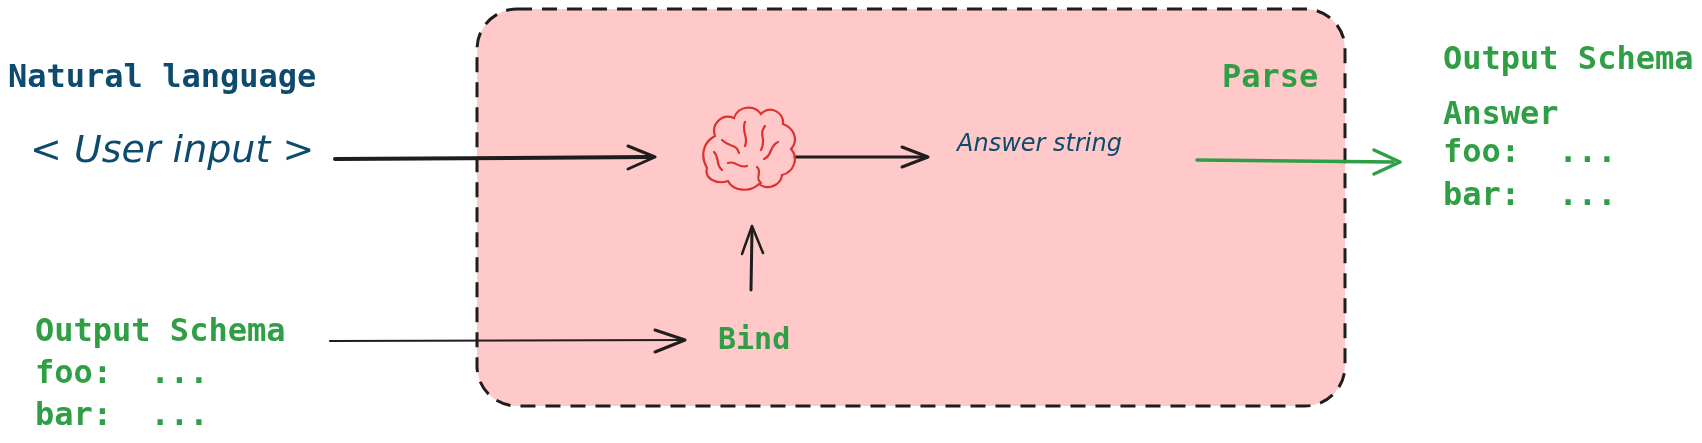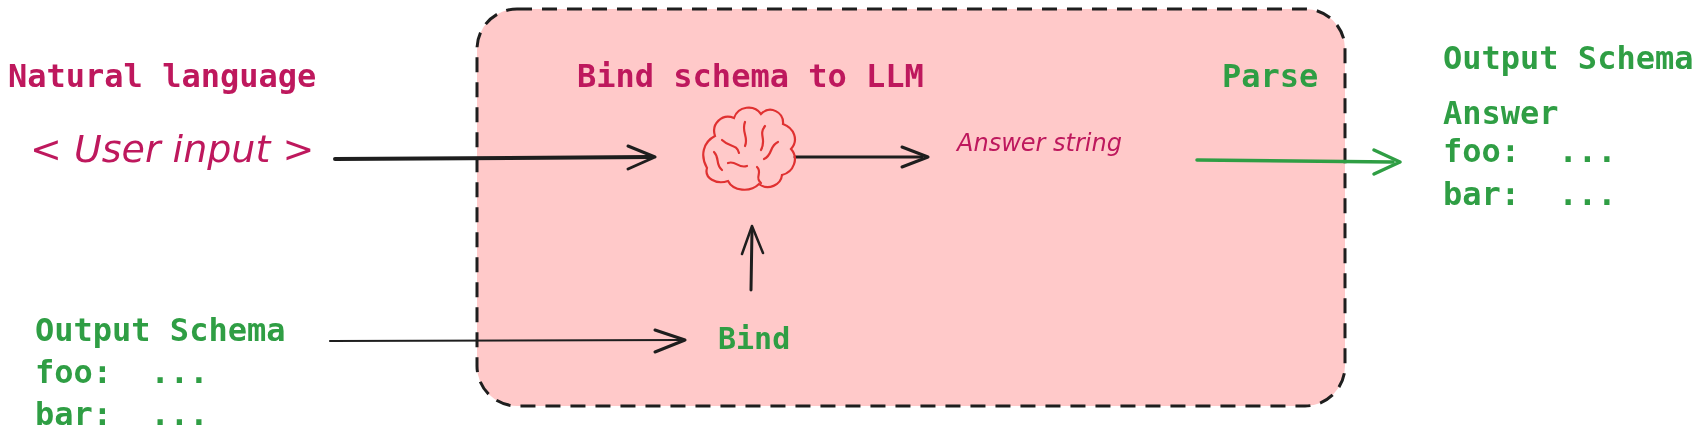--- a/index.html
+++ b/index.html
@@ -7,21 +7,21 @@
     position:relative;
     width:1702px;height:443px;
     background:#ffffff;
     overflow:hidden;
     font-family:"DejaVu Sans Mono", monospace;
   }
   .layer{position:absolute;left:0;top:0;width:1702px;height:443px;}
   .label{position:absolute;line-height:1.15;white-space:pre;}
   .mono{font-family:"DejaVu Sans Mono", monospace;font-weight:bold;}
   .hand{font-family:"DejaVu Sans", sans-serif;font-style:italic;font-weight:normal;}
-  .ink{color:#be185d;}
+  .ink{color:#0c4a6e;}
   .green{color:#2f9e44;}
   .fs32{font-size:32px;}
   .fs31{font-size:38px;}
   .fs33{font-size:24px;}
   .fs30{font-size:30px;}
 </style>
 </head>
 <body>
 
 <div class="canvas">
@@ -77,21 +77,20 @@
   </svg>
 
   <div class="label mono ink fs32" style="left:8px;top:58px;">Natural language</div>
 
   <div class="label hand ink fs31" style="left:30px;top:128px;">&lt; User input &gt;</div>
 
   <div class="label mono green fs32" style="left:35px;top:312px;">Output Schema</div>
   <div class="label mono green fs32" style="left:35px;top:354px;">foo:  ...</div>
   <div class="label mono green fs32" style="left:35px;top:396px;">bar:  ...</div>
 
-  <div class="label mono ink fs32" style="left:577px;top:58px;">Bind schema to LLM</div>
 
   <div class="label mono green fs32" style="left:1222px;top:58px;text-align:center;">Parse</div>
 
   <div class="label hand ink fs33" style="left:957px;top:130px;">Answer string</div>
 
   <div class="label mono green fs30" style="left:718px;top:322px;">Bind</div>
 
   <div class="label mono green fs32" style="left:1443px;top:40px;">Output Schema</div>
   <div class="label mono green fs32" style="left:1443px;top:95px;">Answer</div>
   <div class="label mono green fs32" style="left:1443px;top:133px;">foo:  ...</div>

